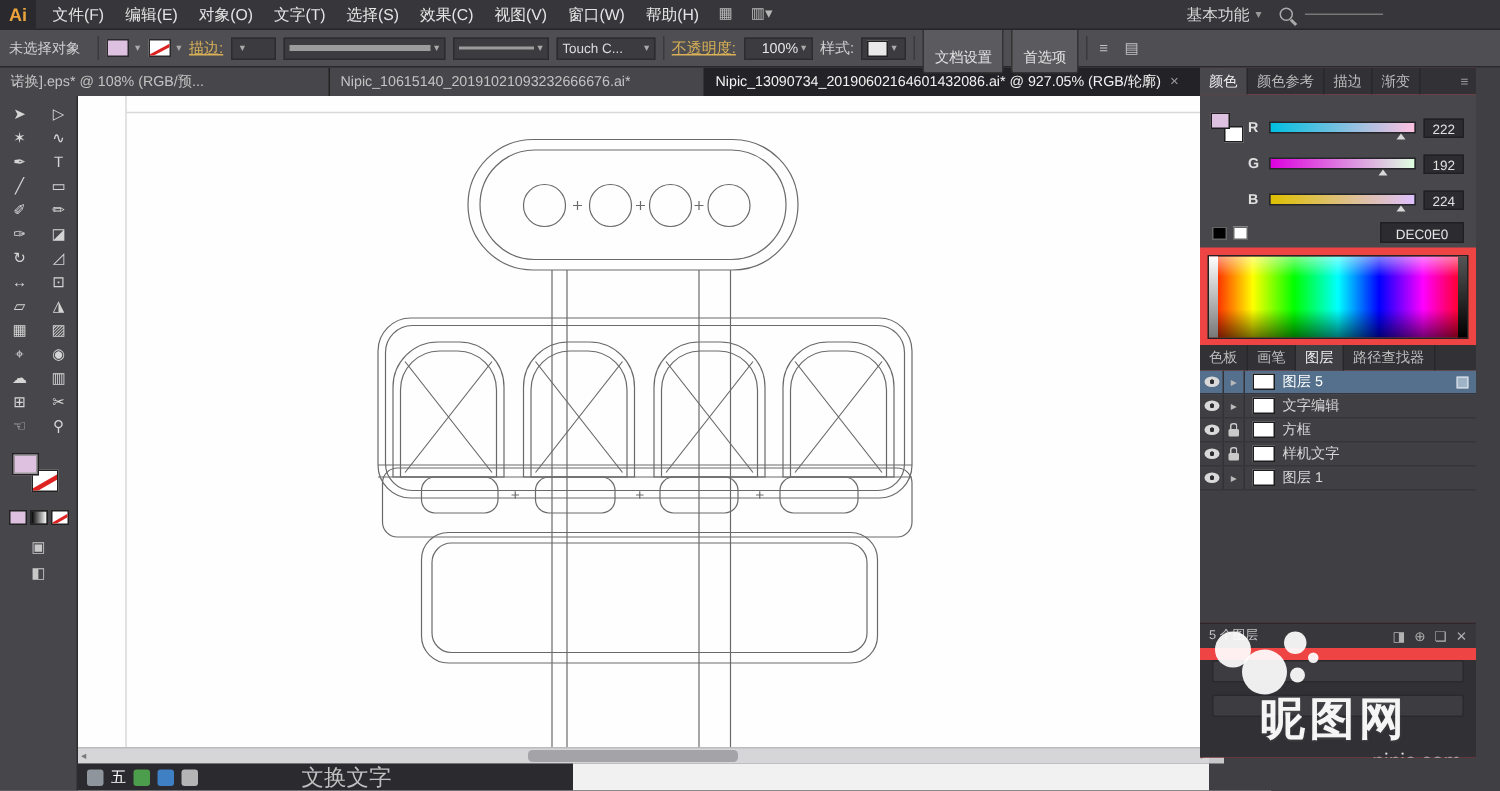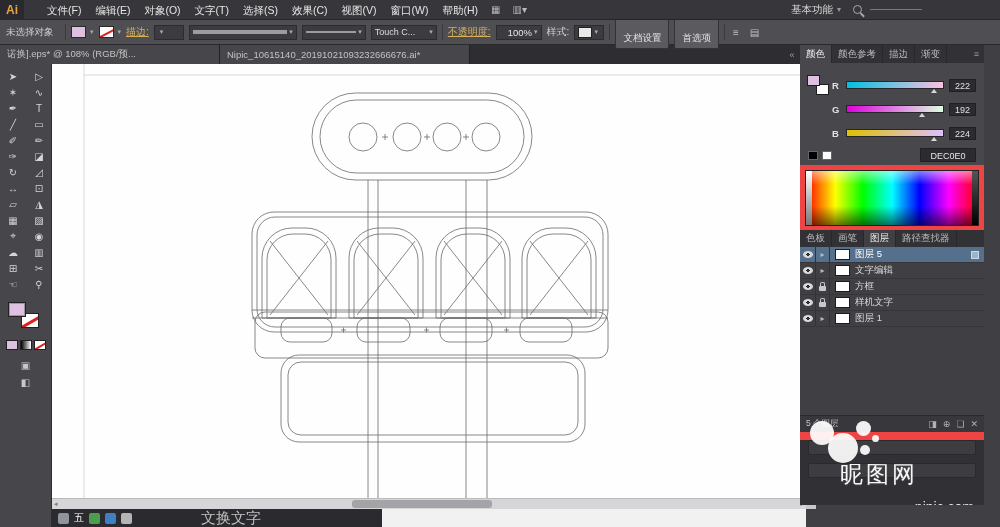--- a/index.html
+++ b/index.html
@@ -2,21 +2,21 @@
 <html style="--fill: #DEC0E0;"><head>
 <meta charset="utf-8">
 <style>
   *{margin:0;padding:0;box-sizing:border-box}
   :root{--fill:#DEC0E0}
   body{font-family:"Liberation Sans","DejaVu Sans",sans-serif;background:#222}
   #app{position:relative;width:1000px;height:527px;background:#3f3f44;overflow:hidden;font-size:11px;color:#ddd}
 
   
   .menubar{position:absolute;top:0;left:0;right:0;height:20px;background:#37373b;display:flex;align-items:center;border-bottom:1px solid #26262a;z-index:10}
-  .logo{width:24px;height:20px;background:#2a2a2e;color:#eda33c;font-weight:bold;font-size:12px;text-align:center;line-height:20px;margin-right:16px}
+  .logo{width:24px;height:20px;background:#2a2a2e;color:#eda33c;font-weight:bold;font-size:12px;text-align:center;line-height:20px;margin-right:4px}
   .menu-items{display:flex;height:100%}
   .menu-item{padding:0 7px;line-height:20px;font-size:10.5px;color:#e5e5e5;cursor:default;white-space:nowrap}
   .mb-icon{color:#b8b8b8;font-size:10px;padding:0 6px}
   .mb-spacer{flex:1}
   .workspace{display:flex;align-items:center;gap:4px;font-size:10.5px;color:#d8d8d8;padding:0 8px}
   .workspace .caret{font-size:8px;color:#999}
   .search-ico{width:9px;height:9px;border:1.5px solid #aaa;border-radius:50%;position:relative;margin:0 8px 0 4px;flex:none}
   .search-ico::after{content:'';position:absolute;width:5px;height:1.5px;background:#aaa;transform:rotate(45deg);right:-4px;bottom:-2px}
   .search-line{width:52px;height:1px;background:#777;margin-right:78px}
 
@@ -139,21 +139,21 @@
   .mini-row{height:15px;background:#3c3c41;border:1px solid #2a2a2e;border-radius:2px;margin:8px 8px 0}
 
   
   .watermark{position:absolute;top:370px;right:2px;width:180px;height:112px;z-index:6;pointer-events:none}
   .wd{position:absolute;border-radius:50%;background:rgba(255,255,255,.92)}
   .d1{width:24px;height:24px;left:8px;top:6px}
   .d2{width:30px;height:30px;left:26px;top:18px}
   .d3{width:15px;height:15px;left:54px;top:6px}
   .d4{width:10px;height:10px;left:58px;top:30px}
   .d5{width:7px;height:7px;left:70px;top:20px}
-  .wm-title{position:absolute;left:38px;top:44px;font-size:23px;font-weight:normal;color:rgba(255,255,255,.95);letter-spacing:3px;text-shadow:0 1px 2px rgba(90,90,90,.55);white-space:nowrap}
+  .wm-title{position:absolute;left:38px;top:44px;font-size:30px;font-weight:bold;color:rgba(255,255,255,.95);letter-spacing:3px;text-shadow:0 1px 2px rgba(90,90,90,.55);white-space:nowrap}
   .wm-domain{position:absolute;right:8px;top:84px;font-size:14px;color:rgba(255,255,255,.9)}
 </style>
 </head>
 <body>
 
 <div id="app">
 
   <div class="menubar">
     <div class="logo">Ai</div>
     <div id="menu-items" class="menu-items">
@@ -221,20 +221,24 @@
     <span class="cb-ico">▤</span>
   </div>
 
   <div class="tabbar">
     <div id="doc-tabs">
         <div class="doc-tab">
           <span class="tab-label">诺换].eps* @ 108% (RGB/预...</span>
         </div>
         <div class="doc-tab">
           <span class="tab-label">Nipic_10615140_20191021093232666676.ai*</span>
+        </div>
+        <div class="doc-tab active">
+          <span class="tab-label">Nipic_13090734_20190602164601432086.ai* @ 927.05% (RGB/轮廓)</span>
+          <span class="tab-close">×</span>
         </div>
       </div>
     <span class="tb-right">
       <span>«</span>
       <span>▦</span>
     </span>
   </div>
 
   <div class="toolbar">
     <div id="tool-grid">

